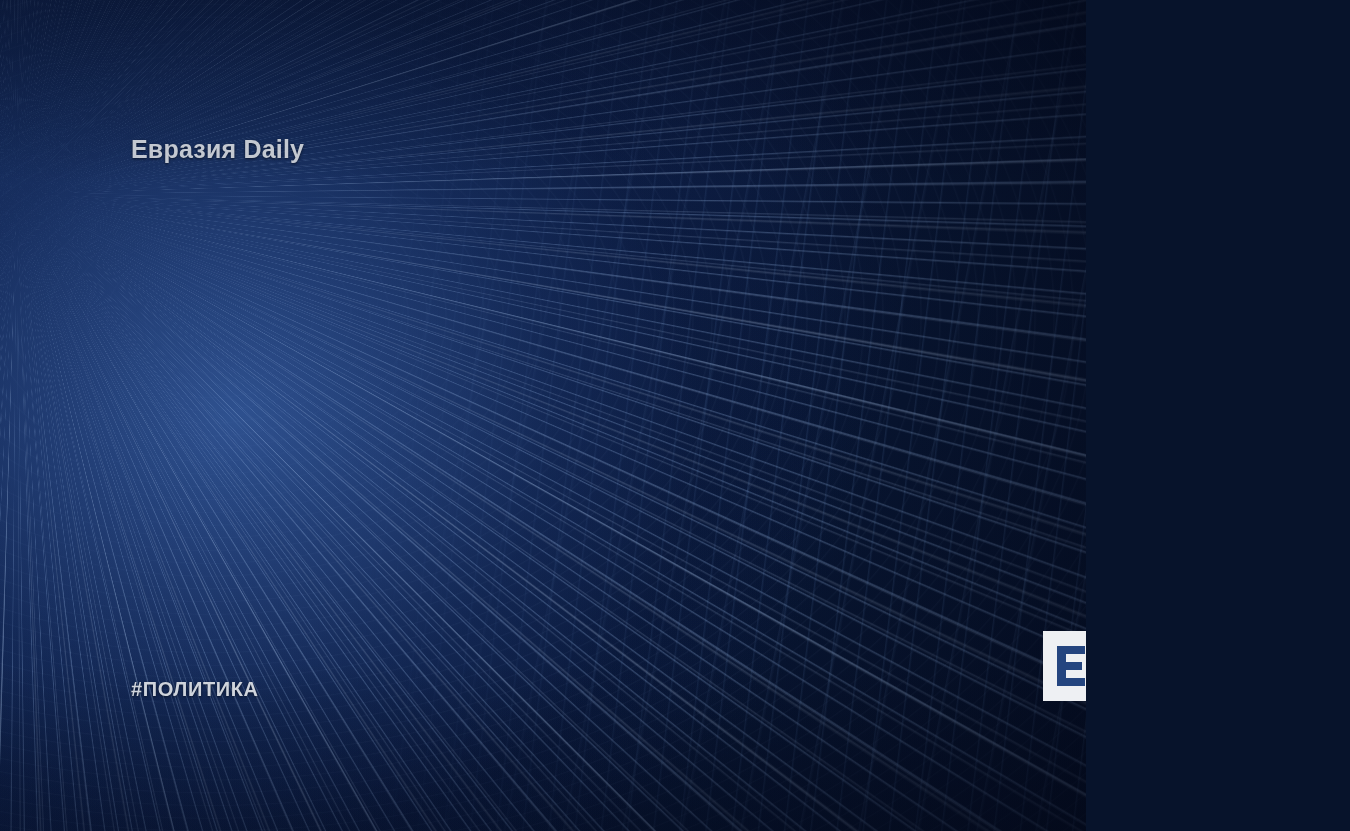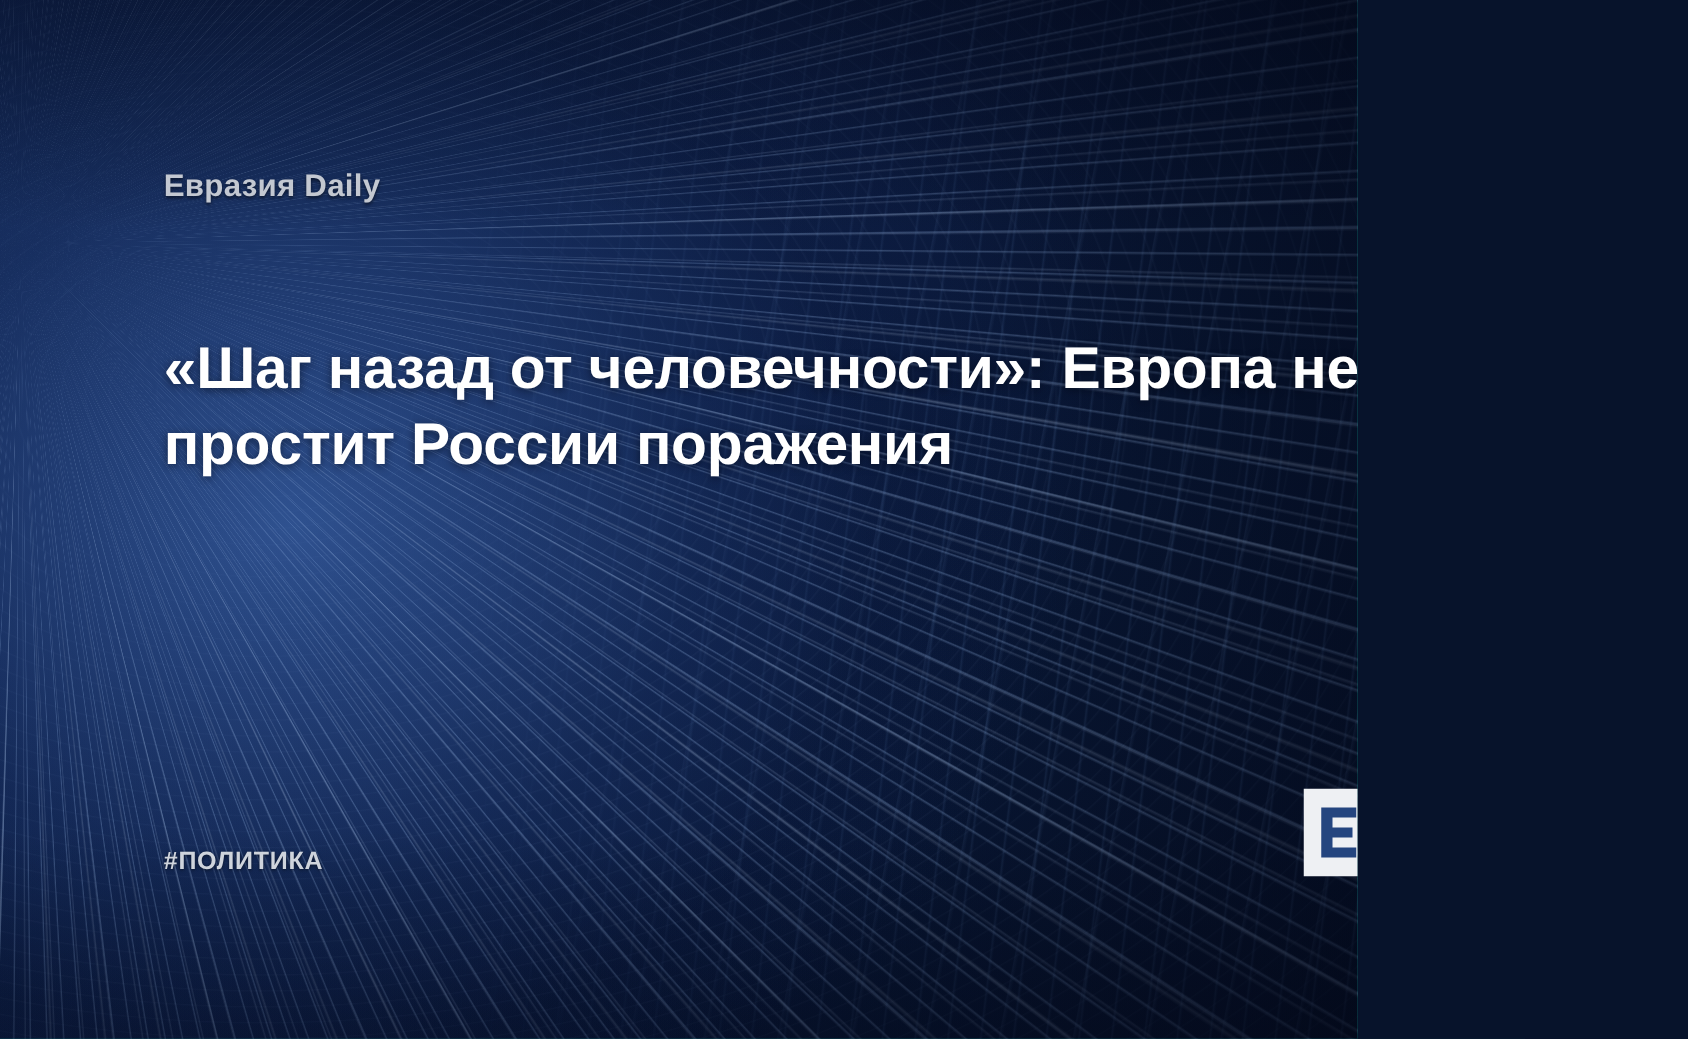--- a/index.html
+++ b/index.html
@@ -9,21 +9,21 @@
   }
   body {
     font-family: "Liberation Sans", sans-serif;
   }
 
   .card {
     position: relative;
     width: 1086px;
     height: 831px;
     overflow: hidden;
-    background: #0f766e;
+    background: #701a75;
   }
 
   
   .bg-base {
     position: absolute;
     inset: 0;
     background:
       radial-gradient(ellipse 620px 560px at 232px 420px,
           rgba(48,83,146,0.95) 0%,
           rgba(38,68,126,0.80) 26%,
@@ -231,21 +231,20 @@
   <div class="trails"></div>
   <div class="trails t2"></div>
   <div class="trails t3"></div>
   <div class="streaks"></div>
   <div class="vignette"></div>
 
   <div class="content">
 
     <div class="brand">Евразия Daily</div>
 
-    <h1 class="headline">«Шаг назад от человечности»: Европа не простит России поражения</h1>
 
     <div class="hashtag">#ПОЛИТИКА</div>
 
     <div class="logo">
 
       <div class="logo-tile">
         <span>
           <svg width="32" height="44" viewBox="0 0 32 44" aria-hidden="true">
             <path d="M2 2 H30 V10 H11 V18 H27 V26 H11 V34 H30 V42 H2 Z" fill="#24457f"></path>
           </svg>

